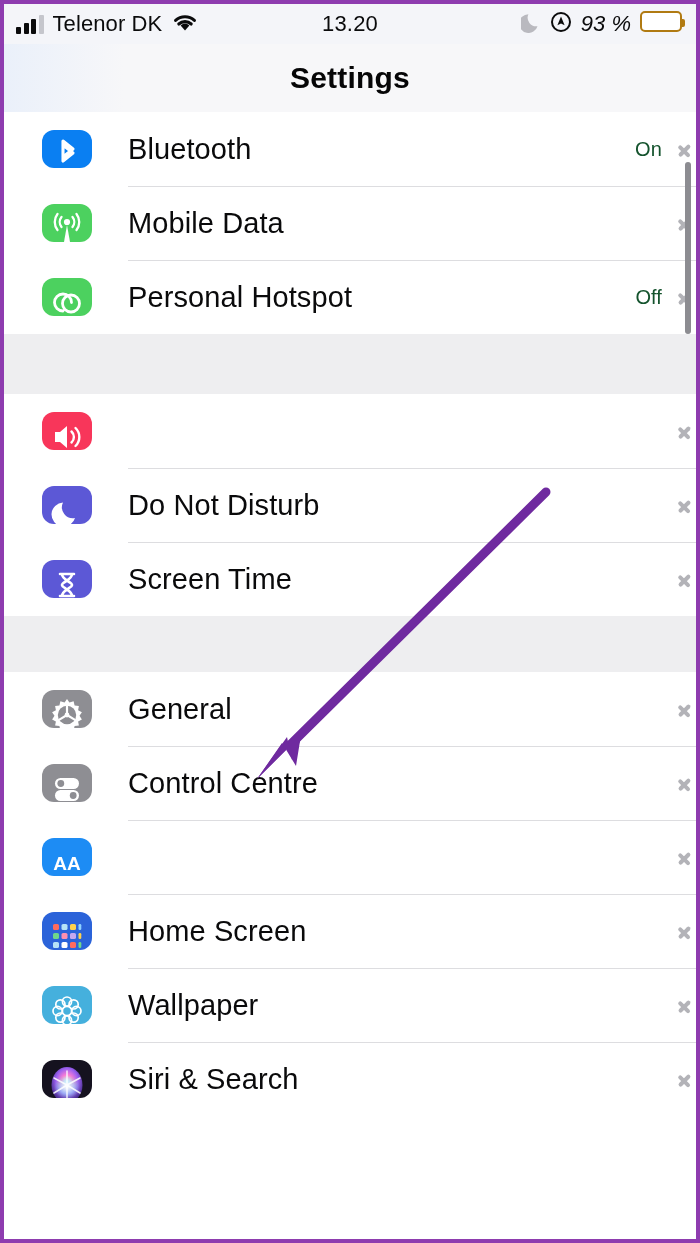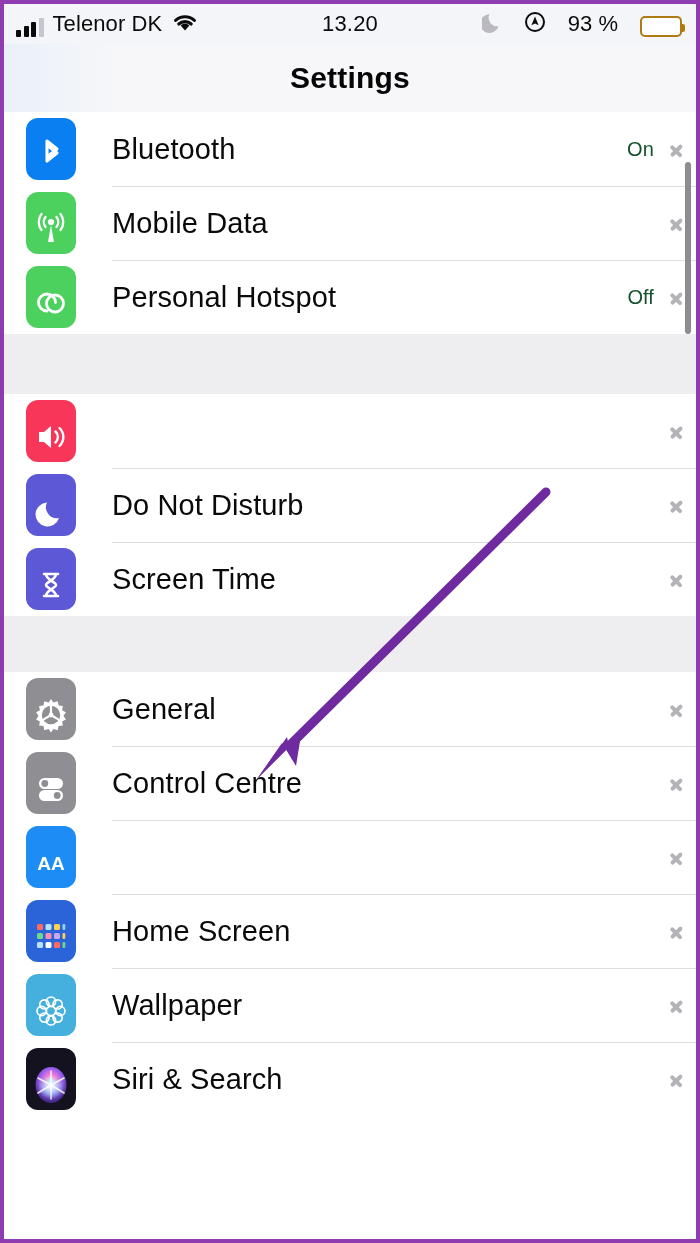--- a/index.html
+++ b/index.html
@@ -18,28 +18,28 @@
   }
 
   
   .statusbar {
     position:relative;
     height:40px;
     background:#f4f5f9;
     display:flex; align-items:center;
     padding:0 14px 0 12px;
   }
-  .sb-left { display:flex; align-items:flex-end; gap:9px; flex:0 0 auto; }
+  .sb-left { display:flex; align-items:center; gap:9px; flex:0 0 auto; }
   .sb-center {
     position:absolute; left:0; right:0; top:0; height:40px;
     display:flex; align-items:center; justify-content:center;
     pointer-events:none;
   }
   .sb-right {
-    margin-left:auto; display:flex; align-items:flex-end; gap:22px;
+    margin-left:auto; display:flex; align-items:flex-start; gap:9px;font-style:italic;
   }
   .signal { display:flex; align-items:flex-end; gap:2.5px; height:20px; }
   .signal i { display:block; width:5px; background:#0b0b0c; border-radius:1px; }
   .signal i:nth-child(1){ height:7px; }
   .signal i:nth-child(2){ height:11px; }
   .signal i:nth-child(3){ height:15px; }
   .signal i:nth-child(4){ height:19px; background:#c5c6cc; }
   .carrier { font-size:22px; color:#0b0b0c; letter-spacing:.1px; }
   .clock { font-size:22px; color:#0b0b0c; font-weight:400; letter-spacing:.2px; }
   .pct { font-size:22px; color:#0b0b0c; }
@@ -71,31 +71,32 @@
   
   .list { position:relative; background:#ffffff; }
   .group { background:#ffffff; }
   .gap { height:60px; background:#eeeef0; }
   .gap.small { height:56px; }
 
   .row {
     position:relative;
     height:74px;
     display:flex; align-items:center;
-    padding-left:22px; padding-right:12px;
+    padding-left:22px; padding-right:4px;
     background:#ffffff;
+    margin-left:16px;
   }
   .row + .row:before {
     content:""; position:absolute; left:108px; right:0; top:0;
     height:1px; background:#dddde0;
   }
   .icon {
-    width:50px; height:62px; border-radius:12px;
+    width:50px; height:38px; border-radius:12px;
     flex:0 0 auto; position:relative;
-    display:flex; align-items:flex-end; justify-content:center;
+    display:flex; align-items:flex-start; justify-content:center;
     overflow:hidden;
   }
   .label {
     font-size:29px; color:#0a0a0b; margin-left:36px; letter-spacing:.1px;
     white-space:nowrap;
   }
   .value {
     margin-left:auto; font-size:20px; color:#14532d; letter-spacing:.1px;
   }
   .chev {

